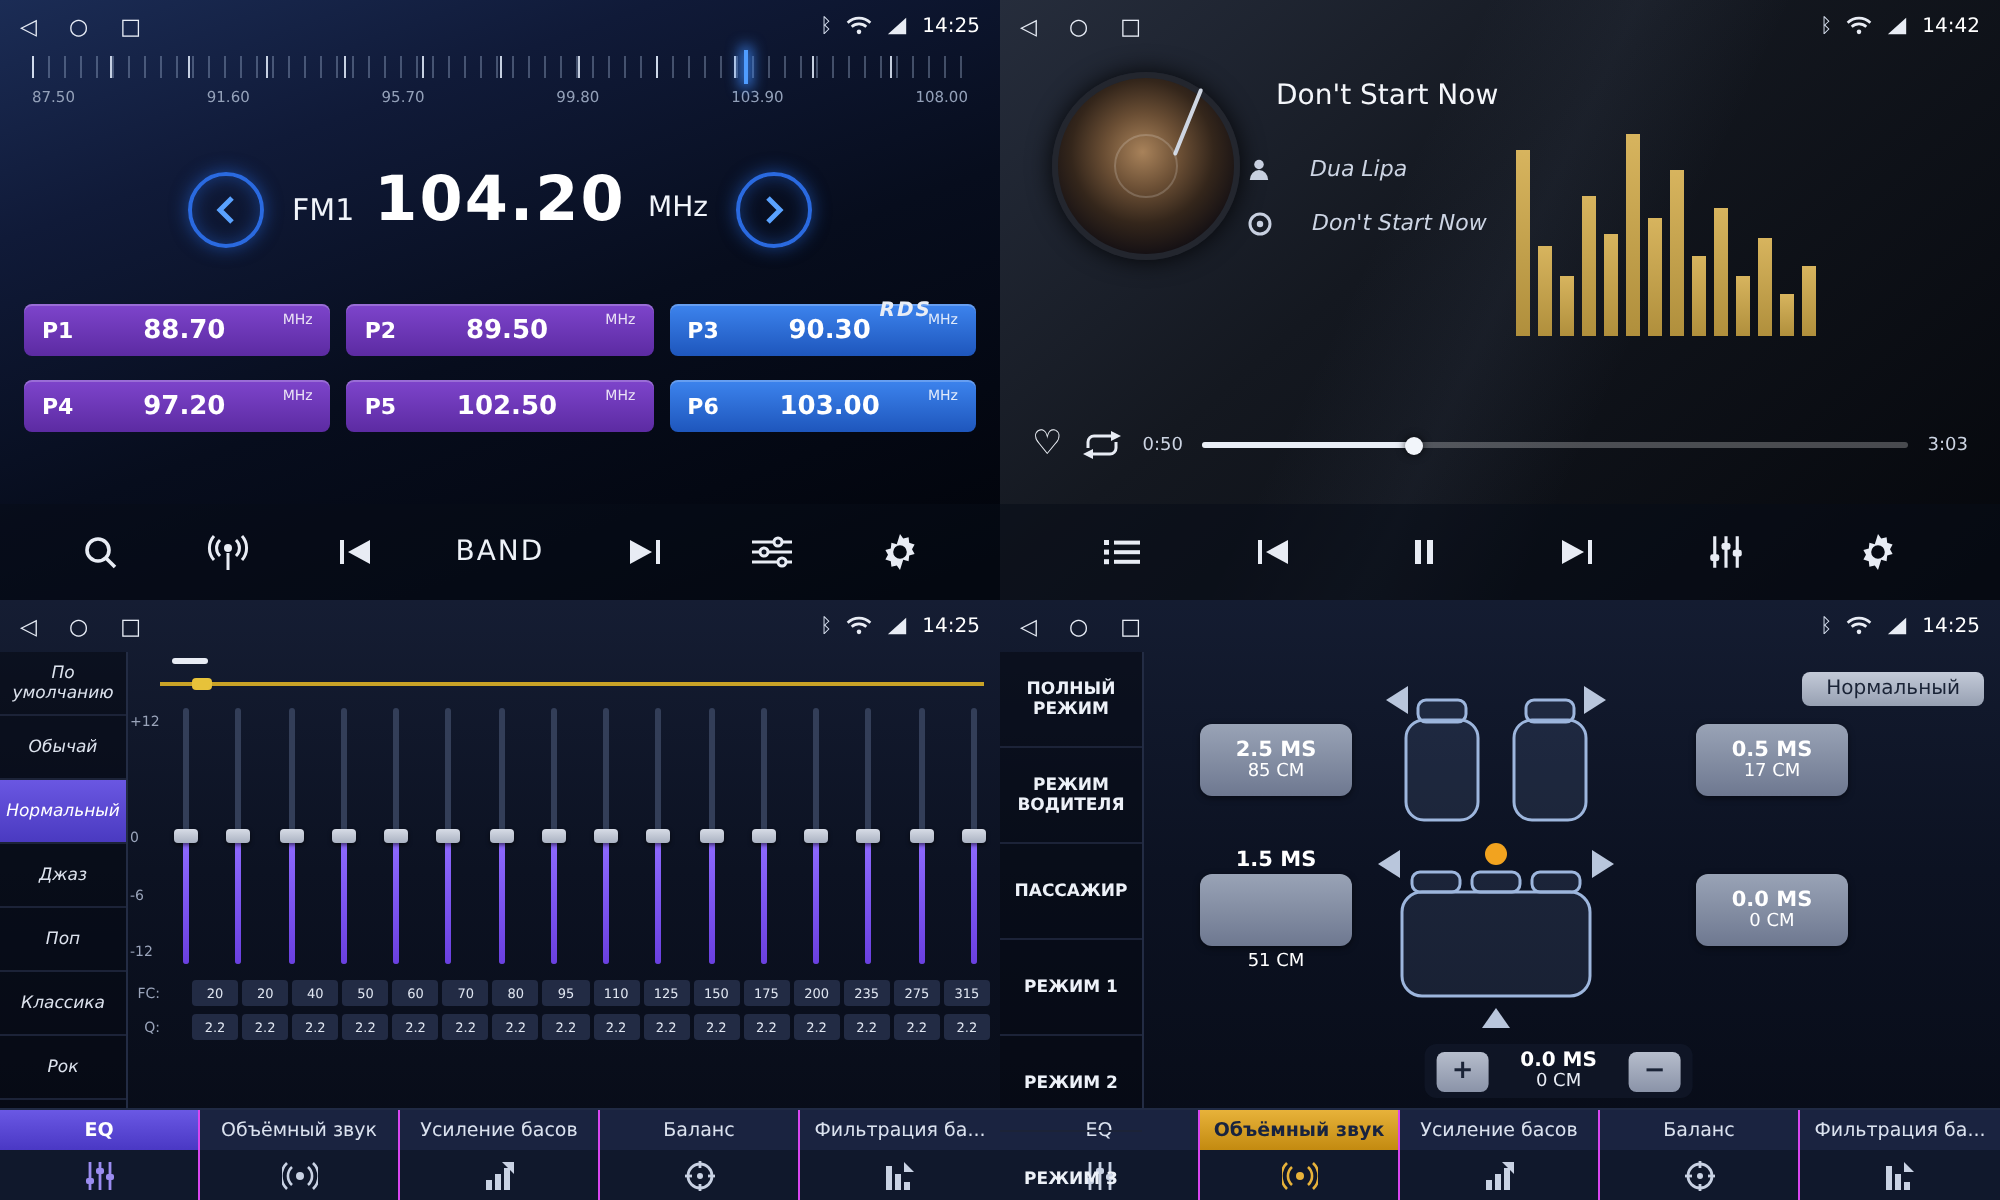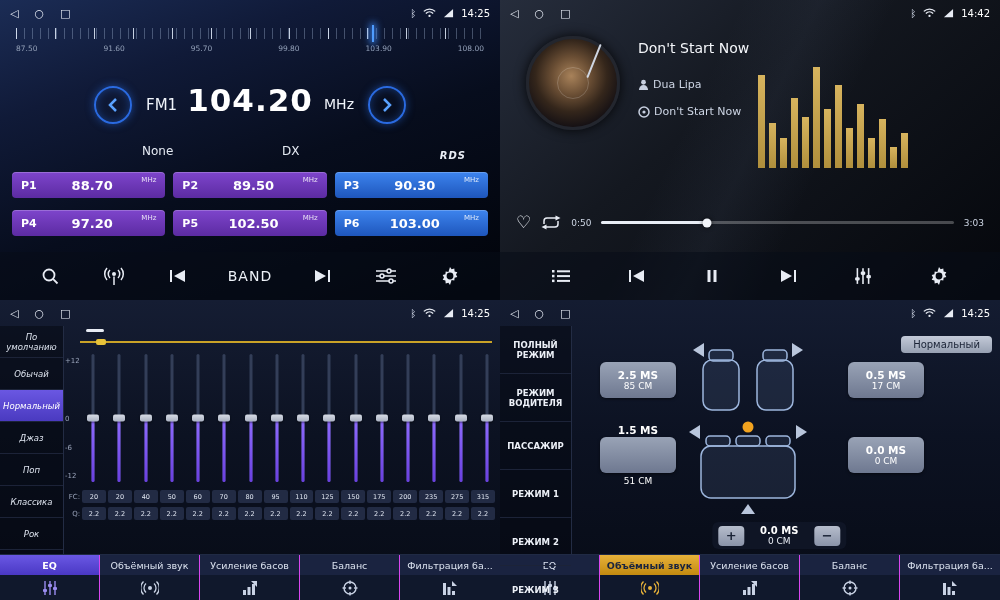--- a/index.html
+++ b/index.html
@@ -55,21 +55,21 @@
   .tb-item { display:flex; align-items:center; justify-content:center; min-width:28px; cursor:pointer; }
   .band-btn { font-size:14px; letter-spacing:1px; color:#eef2f8; }
 
   
   .album { position:absolute; left:26px; top:36px; width:94px; height:94px; border-radius:50%;
     background:radial-gradient(circle at 48% 42%, #a8825a 0%, #6a4e34 28%, #34261b 52%, #161114 74%, #0a0a0e 100%);
     border:3px solid #23262e; box-shadow:0 0 12px rgba(0,0,0,.85); }
   .album::after { content:""; position:absolute; inset:28px; border-radius:50%; border:1px solid rgba(255,255,255,.18); }
   .tone-arm { position:absolute; left:64px; top:4px; width:2px; height:36px; background:#cfd6e2; transform:rotate(22deg); border-radius:1px; }
   .track-title { position:absolute; left:138px; top:40px; font-size:14px; color:#f4f6fa; }
-  .meta-row { position:absolute; left:138px; display:flex; align-items:center; gap:4px; font-size:11px; color:#cdd5e4; }
+  .meta-row { position:absolute; left:124px; display:flex; align-items:center; gap:20px; font-size:11px; color:#cdd5e4;font-style:italic; }
   .meta-artist { top:78px; } .meta-album { top:105px; }
   .visualizer { position:absolute; left:258px; top:62px; width:152px; height:106px; display:flex; align-items:flex-end; gap:4px; }
   .viz-bar { width:7px; background:linear-gradient(180deg,#d7b45e,#b08f3c); }
   .progress-row { position:absolute; left:16px; right:16px; top:214px; display:flex; align-items:center; gap:10px; }
   .heart { font-size:17px; color:#eef2f8; line-height:1; cursor:pointer; }
   .ptime { font-size:9px; color:#ccd4e2; }
   .pbar { flex:1; position:relative; height:3px; background:rgba(255,255,255,.26); border-radius:2px; cursor:pointer; }
   .pbar-fill { position:absolute; left:0; top:0; bottom:0; background:#e9eef6; border-radius:2px; }
   .pbar-thumb { position:absolute; top:50%; transform:translate(-50%,-50%); width:9px; height:9px; border-radius:50%;
     background:#f2f5fa; box-shadow:0 0 4px rgba(0,0,0,.7); }
@@ -101,21 +101,21 @@
   .eq-gold-handle { position:absolute; left:4%; top:-2px; width:10px; height:6px; background:#e7c23a; border-radius:2px; }
   .eq-slider-area { position:absolute; top:26px; left:14px; right:6px; height:132px; }
   .eq-scale span { position:absolute; left:-13px; font-size:7px; color:#9aa4ba; }
   .eq-scale .s0 { top:4%; } .eq-scale .s1 { top:48%; } .eq-scale .s2 { top:70%; } .eq-scale .s3 { top:91%; }
   .eq-sliders { position:absolute; top:0; bottom:0; left:8px; right:0; display:flex; justify-content:space-between; }
   .eq-slider { position:relative; width:14px; height:100%; cursor:pointer; }
   .eq-track { position:absolute; left:50%; transform:translateX(-50%); top:2px; bottom:2px; width:3px; background:#333e58; border-radius:2px; }
   .eq-fill  { position:absolute; left:50%; transform:translateX(-50%); top:50%; bottom:2px; width:3px; background:linear-gradient(180deg,#8f6cff,#6a3fe0); border-radius:2px; }
   .eq-knob  { position:absolute; left:50%; top:50%; transform:translate(-50%,-50%); width:12px; height:7px;
     background:linear-gradient(180deg,#d7dce6,#aab2c2); border-radius:2px; box-shadow:0 1px 2px rgba(0,0,0,.6); }
-  .eq-row { position:absolute; left:2px; right:5px; display:flex; align-items:center; gap:2px; }
+  .eq-row { position:absolute; left:2px; right:5px; display:flex; align-items:center; gap:16px; }
   .eq-row.fc { top:164px; } .eq-row.q { top:181px; }
   .eq-row-label { width:14px; font-size:7px; color:#9aa4ba; text-align:right; }
   .eq-cells { flex:1; display:flex; gap:2px; }
   .eq-cell { flex:1; height:13px; background:#222b44; border-radius:2px; font-size:6.5px; color:#dfe5f0;
     display:flex; align-items:center; justify-content:center; }
 
   
   .sur-side { width:72px; }
   .sur-side .side-item { height:48px; font-size:8.5px; font-weight:bold; color:#edf1f8; padding:0 4px; }
   .sur-main { flex:1; position:relative; }
@@ -189,24 +189,20 @@
       <span class="band-label">FM1</span>
       <span class="freq-value">104.20</span>
       <span class="unit-label">MHz</span>
       <div class="nav-circle nav-next">
         <svg width="10" height="16" viewBox="0 0 10 16" fill="none" stroke="#5aa2ff" stroke-width="2.5">
             <polyline points="2,2 8,8 2,14"></polyline>
           </svg>
       </div>
     </div>
 
-    <div class="sub-row">
-      <span class="none-label">None</span>
-      <span class="dx-label">DX</span>
-    </div>
     <span class="rds-badge">RDS</span>
 
     <div class="presets">
       <div class="preset">
         <span class="preset-id">P1</span>
         <span class="preset-freq">88.70</span>
         <span class="preset-unit">MHz</span>
       </div>
       <div class="preset">
         <span class="preset-id">P2</span>

